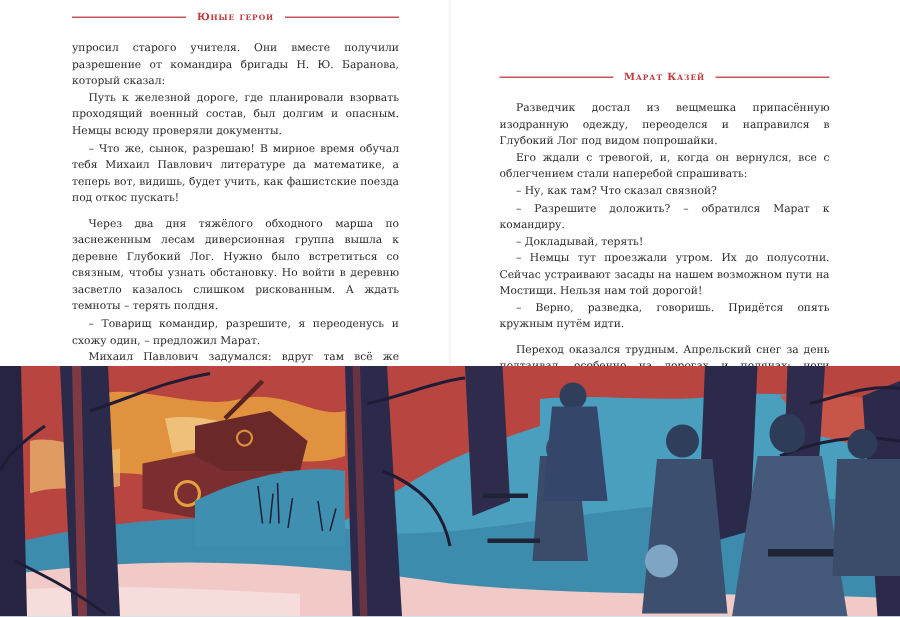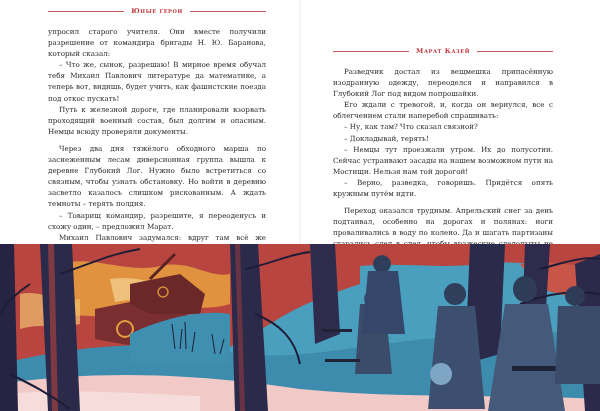--- a/index.html
+++ b/index.html
@@ -55,39 +55,40 @@
   <div class="gutter"></div>
 
   <div class="page left">
     <div class="running-head">
       <span class="rule"></span>
       <span class="title">Юные герои</span>
       <span class="rule"></span>
     </div>
     <div class="text">
       <p class="noindent">упросил старого учителя. Они вместе получили разрешение от командира бригады Н. Ю. Баранова, который сказал:</p>
+      <p>Путь к железной дороге, где планировали взорвать проходящий военный состав, был долгим и опасным. Немцы всюду проверяли документы.</p>
       <p>– Что же, сынок, разрешаю! В мирное время обучал тебя Михаил Павлович литературе да математике, а теперь вот, видишь, будет учить, как фашистские поезда под откос пускать!</p>
-      <p>Путь к железной дороге, где планировали взорвать проходящий военный состав, был долгим и опасным. Немцы всюду проверяли документы.</p>
       <p class="gap">Через два дня тяжёлого обходного марша по заснеженным лесам диверсионная группа вышла к деревне Глубокий Лог. Нужно было встретиться со связным, чтобы узнать обстановку. Но войти в деревню засветло казалось слишком рискованным. А ждать темноты – терять полдня.</p>
       <p>– Товарищ командир, разрешите, я переоденусь и схожу один, – предложил Марат.</p>
       <p>Михаил Павлович задумался: вдруг там всё же немцы? Но согласился:</p>
       <p>– Да, Марат, выручай! Время дорого! Собирайся!</p>
     </div>
   </div>
 
   <div class="page right">
     <div class="running-head">
       <span class="rule"></span>
       <span class="title">Марат Казей</span>
       <span class="rule"></span>
     </div>
     <div class="text">
       <p>Разведчик достал из вещмешка припасённую изодранную одежду, переоделся и направился в Глубокий Лог под видом попрошайки.</p>
       <p>Его ждали с тревогой, и, когда он вернулся, все с облегчением стали наперебой спрашивать:</p>
       <p>– Ну, как там? Что сказал связной?</p>
+      <p>– Разрешите доложить? – обратился Марат к командиру.</p>
       <p>– Докладывай, терять!</p>
       <p>– Немцы тут проезжали утром. Их до полусотни. Сейчас устраивают засады на нашем возможном пути на Мостищи. Нельзя нам той дорогой!</p>
       <p>– Верно, разведка, говоришь. Придётся опять кружным путём идти.</p>
       <p class="gap">Переход оказался трудным. Апрельский снег за день подтаивал, особенно на дорогах и полянах: ноги проваливались в воду по колено. Да и шагать партизаны старались след в след, чтобы вражеские следопыты не сразу поняли, что прошла большая группа.</p>
       <p>К ночи подошли к железной дороге. Но везде были часовые, колючая проволока и минные поля. Постоянно</p>
     </div>
   </div>
 
   <div class="illustration">
     <svg viewBox="0 0 600 167" preserveAspectRatio="none">

